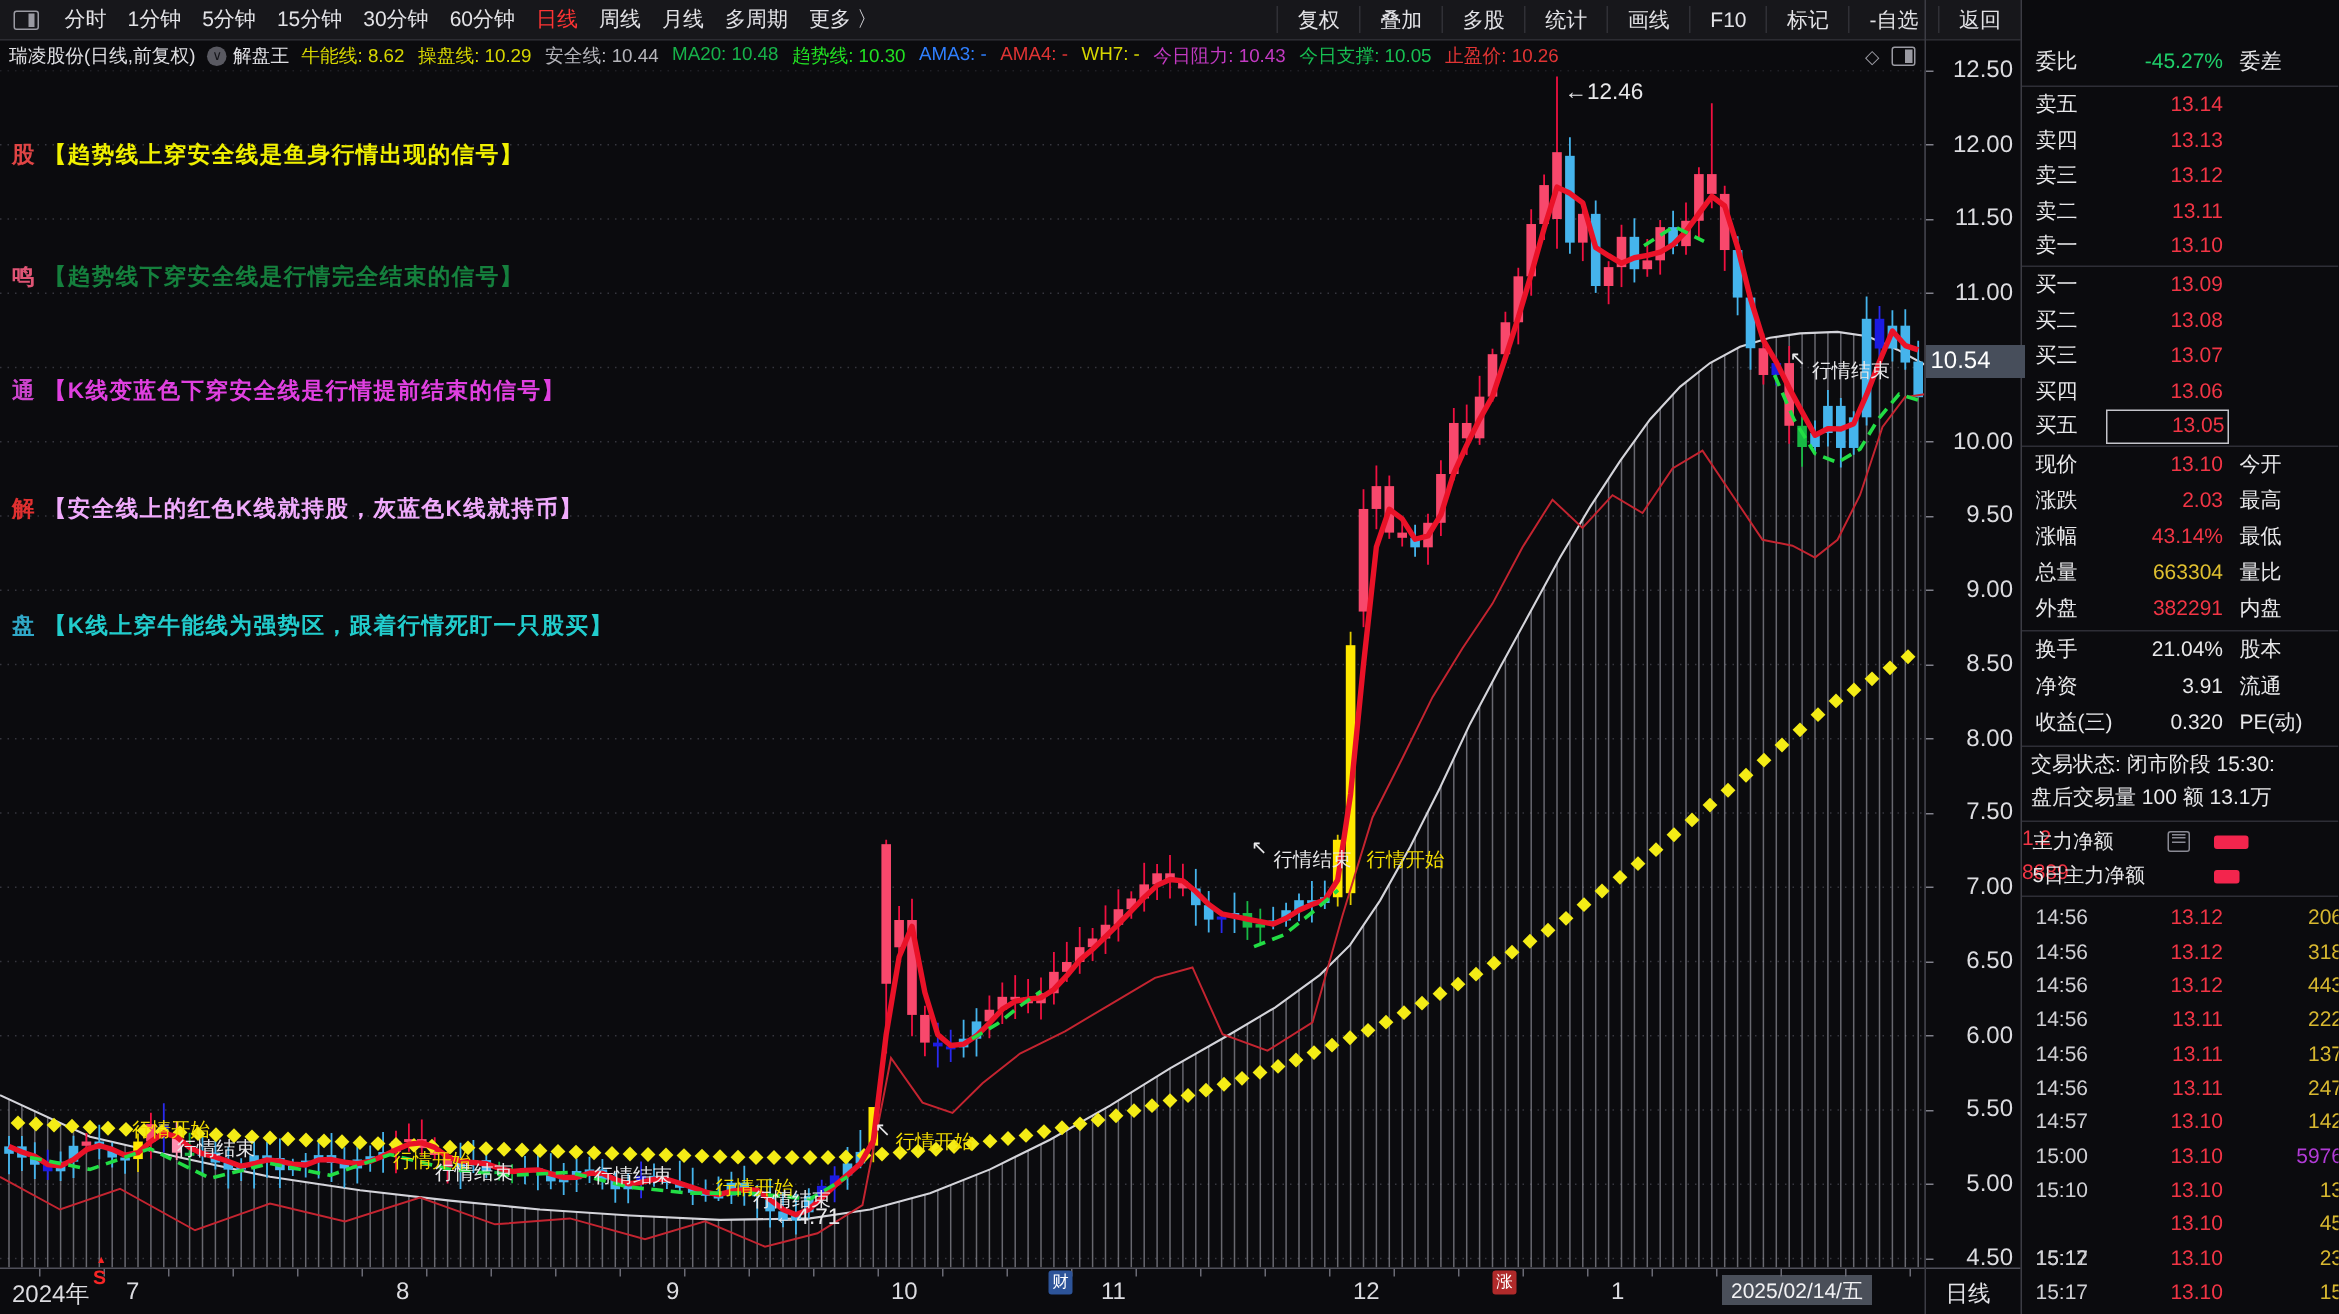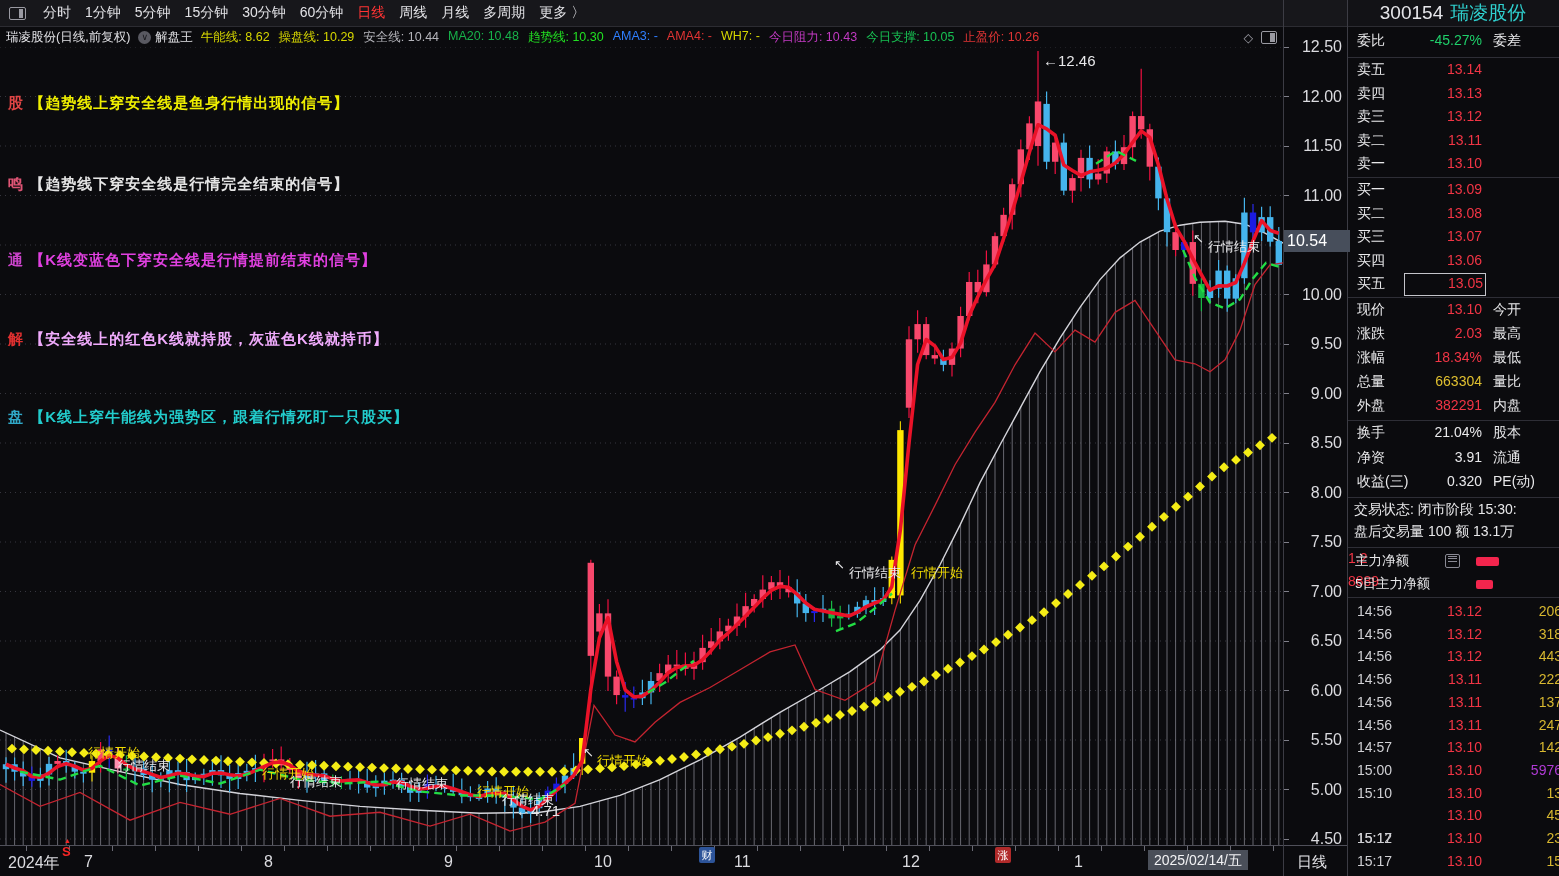--- a/index.html
+++ b/index.html
@@ -72,26 +72,33 @@
         <span class="period">5分钟</span>
         <span class="period">15分钟</span>
         <span class="period">30分钟</span>
         <span class="period">60分钟</span>
         <span class="period active">日线</span>
         <span class="period">周线</span>
         <span class="period">月线</span>
         <span class="period">多周期</span>
         <span class="period">更多 〉</span>
       </div>
+    <div id="actions">
+        <span class="action">复权</span>
+        <span class="action">叠加</span>
+        <span class="action">多股</span>
+        <span class="action">统计</span>
+        <span class="action">画线</span>
+        <span class="action">F10</span>
+        <span class="action">标记</span>
+        <span class="action">-自选</span>
+        <span class="action">返回</span>
+      </div>
   </div>
 
-  <div id="stockhdr">
-    <span class="code">300154</span>
-    <span class="name">瑞凌股份</span>
-  </div>
 
   <div id="indbar">
     <span class="t">瑞凌股份(日线,前复权)</span>
     <span class="eng-icon">∨</span>
     <span class="eng">解盘王</span>
     <span id="ind-items" style="display:flex;">
         <span class="ind-item" style="color: rgb(214, 214, 0);">牛能线: 8.62</span>
         <span class="ind-item" style="color: rgb(214, 214, 0);">操盘线: 10.29</span>
         <span class="ind-item" style="color: rgb(180, 180, 186);">安全线: 10.44</span>
         <span class="ind-item" style="color: rgb(23, 178, 74);">MA20: 10.48</span>
@@ -710,21 +717,21 @@
       <text x="118" y="770" fill="#e8e8ea" font-size="13">行情结束</text>
       <text x="262" y="778" fill="#f2dc00" font-size="13">行情开始</text>
       <text x="290" y="786" fill="#e8e8ea" font-size="13">行情结束</text>
       <text x="396" y="788" fill="#e8e8ea" font-size="13">行情结束</text>
       <text x="477" y="796" fill="#f2dc00" font-size="13">行情开始</text>
       <text x="502" y="804" fill="#e8e8ea" font-size="13">行情结束</text>
     </svg>
 
   <div id="notes">
       <div class="note" style="top: 94px;"><span style="color: rgb(224, 69, 69);">股 </span><span style="color: rgb(240, 240, 0);">【趋势线上穿安全线是鱼身行情出现的信号】</span></div>
-      <div class="note" style="top: 175px;"><span style="color: rgb(224, 85, 117);">鸣 </span><span style="color: #e5e5e5;">【趋势线下穿安全线是行情完全结束的信号】</span></div>
+      <div class="note" style="top: 175px;"><span style="color: rgb(224, 85, 117);">鸣 </span><span style="color: #15803d;">【趋势线下穿安全线是行情完全结束的信号】</span></div>
       <div class="note" style="top: 251px;"><span style="color: rgb(204, 68, 204);">通 </span><span style="color: rgb(224, 64, 224);">【K线变蓝色下穿安全线是行情提前结束的信号】</span></div>
       <div class="note" style="top: 330px;"><span style="color: rgb(224, 48, 48);">解 </span><span style="color: #f0abfc;">【安全线上的红色K线就持股，灰蓝色K线就持币】</span></div>
       <div class="note" style="top: 408px;"><span style="color: rgb(48, 168, 200);">盘 </span><span style="color: rgb(34, 204, 204);">【K线上穿牛能线为强势区，跟着行情死盯一只股买】</span></div>
     </div>
 
   <div id="yaxis">
       <div class="ytick" style="top: -0.5px;"></div>
       <div class="ylab" style="top: -9px;">12.50</div>
       <div class="ytick" style="top: 49px;"></div>
       <div class="ylab" style="top: 40.5px;">12.00</div>
@@ -866,21 +873,21 @@
         <span class="vl" style="color: rgb(242, 53, 69);">13.10</span>
         <span class="lb2">今开</span>
       </div>
       <div class="prow" style="top: 296px;">
         <span class="lb">涨跌</span>
         <span class="vl" style="color: rgb(242, 53, 69);">2.03</span>
         <span class="lb2">最高</span>
       </div>
       <div class="prow" style="top: 320px;">
         <span class="lb">涨幅</span>
-        <span class="vl" style="color: rgb(242, 53, 69);">18.34%</span>
+        <span class="vl" style="color: rgb(242, 53, 69);">43.14%</span>
         <span class="lb2">最低</span>
       </div>
       <div class="prow" style="top: 344px;">
         <span class="lb">总量</span>
         <span class="vl" style="color: rgb(224, 192, 48);">663304</span>
         <span class="lb2">量比</span>
       </div>
       <div class="prow" style="top: 368px;">
         <span class="lb">外盘</span>
         <span class="vl" style="color: rgb(242, 53, 69);">382291</span>

